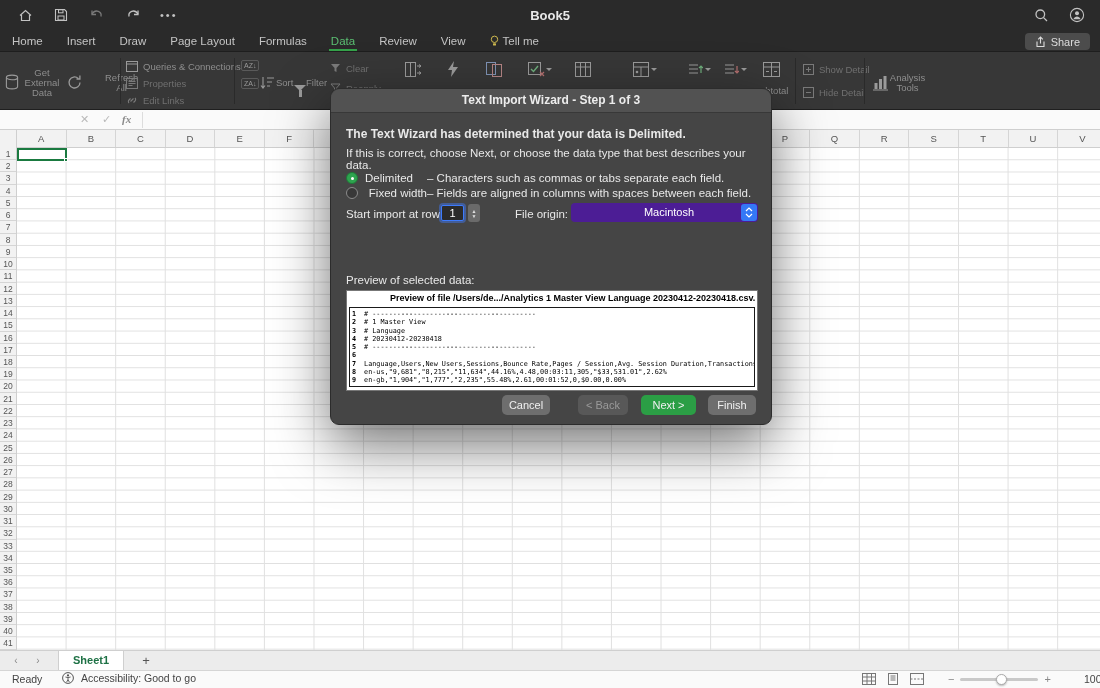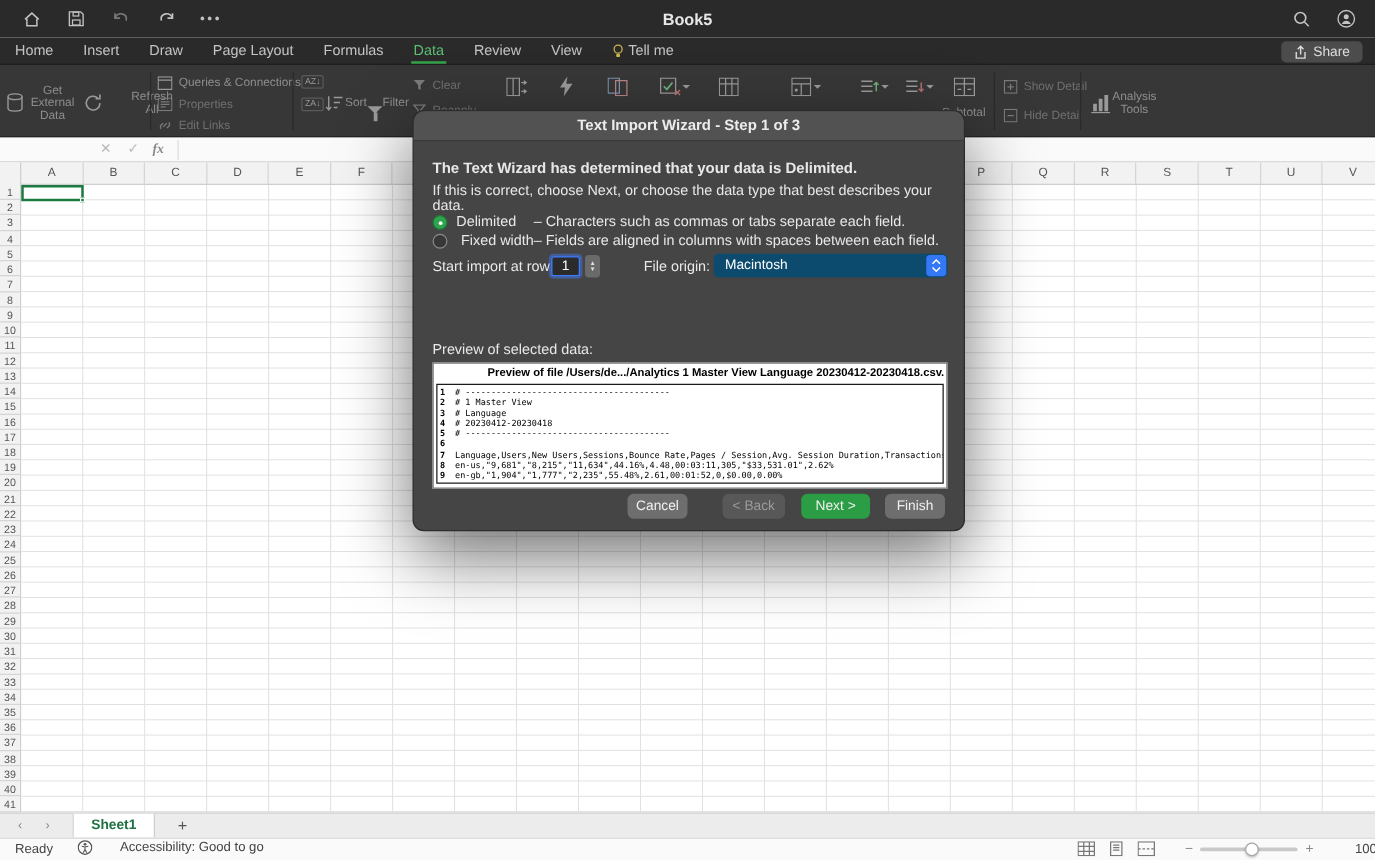--- a/index.html
+++ b/index.html
@@ -64,21 +64,21 @@
 
   
   .sheetbar { position:absolute; left:0; top:650px; width:1100px; height:20px; background:#ececec; border-top:1px solid #cfcfcf; display:flex; align-items:center; }
   .tab-nav { color:#8a8a8a; font-size:10px; margin-left:10px; width:12px; text-align:center; }
   .sheettab { margin-left:14px; height:20px; background:#fff; border-left:1px solid #cfcfcf; border-right:1px solid #cfcfcf; padding:0 14px; font-size:11px; font-weight:bold; color:#1e7145; line-height:19px; }
   .addsheet { margin-left:14px; color:#555; font-size:13px; width:16px; text-align:center; }
 
   
   .statusbar { position:absolute; left:0; top:670px; width:1100px; height:18px; background:#fafafa; border-top:1px solid #d5d5d5; font-size:10.5px; color:#444; }
   .sb-ready { position:absolute; left:12px; top:2px; }
-  .sb-access { position:absolute; left:62px; top:1px; display:flex; align-items:center; gap:22px; }
+  .sb-access { position:absolute; left:62px; top:1px; display:flex; align-items:center; gap:7px; }
   .sb-views { position:absolute; left:862px; top:2px; display:flex; gap:10px; }
   .sb-zoomwrap { position:absolute; left:948px; top:2px; display:flex; align-items:center; gap:6px; }
   .sb-track { position:relative; width:78px; height:3px; background:#c9c9c9; border-radius:2px; }
   .sb-knob { position:absolute; left:36px; top:-4px; width:11px; height:11px; border-radius:50%; background:#fff; border:1px solid #aaa; box-shadow:0 1px 2px rgba(0,0,0,.25); }
   .sb-zoom { position:absolute; left:1084px; top:2px; }
   .pm { color:#888; font-size:11px; }
 
   
   .dialog { position:absolute; left:330px; top:88px; width:442px; height:337px; background:#454545; border:1px solid #2c2c2c; border-radius:9px; box-shadow:0 20px 55px rgba(0,0,0,.55); z-index:50; color:#e8e8e8; }
   .dlg-titlebar { height:24px; background:#525252; border-bottom:1px solid #383838; border-radius:9px 9px 0 0; text-align:center; font-size:12px; font-weight:bold; color:#ececec; line-height:23px; }
@@ -87,21 +87,21 @@
   .radio-row { position:absolute; left:15px; display:flex; align-items:center; font-size:11.5px; }
   .radio { width:12px; height:12px; border-radius:50%; flex:none; margin-right:7px; }
   .radio.on { background:#2ea44f; border:1px solid #1f7a38; position:relative; }
   .radio.on::after { content:""; position:absolute; left:4px; top:4px; width:3px; height:3px; border-radius:50%; background:#fff; }
   .radio.off { background:#383838; border:1px solid #8a8a8a; }
   .radio-label { width:62px; flex:none; }
   .fieldrow-label { position:absolute; font-size:11.5px; }
   .numinput { position:absolute; left:110px; top:116px; width:23px; height:16px; background:#2b2b2b; border:1px solid #3d7bfd; box-shadow:0 0 0 2px rgba(61,123,253,.45); color:#fff; font-size:11px; text-align:center; border-radius:2px; padding:0; }
   .stepper { position:absolute; left:137px; top:115px; width:12px; height:18px; background:#6a6a6a; border-radius:3px; display:flex; flex-direction:column; align-items:center; justify-content:center; gap:1px; }
   .stepper span { font-size:5px; line-height:4px; color:#e0e0e0; }
-  .dropdown { position:absolute; left:240px; top:114px; width:187px; height:19px; background:#0c4a6e; border-radius:4px; font-size:11px; color:#fff; line-height:18px; padding-left:9px; }
+  .dropdown { position:absolute; left:240px; top:114px; width:187px; height:19px; background:#4c1d95; border-radius:4px; font-size:11px; color:#fff; line-height:18px; padding-left:9px;text-align:center; }
   .dd-btn { position:absolute; right:1px; top:1px; width:16px; height:17px; background:#3478f6; border-radius:3px; display:flex; flex-direction:column; align-items:center; justify-content:center; gap:1px; }
   .dd-btn svg { display:block; }
   .preview-heading { position:absolute; left:15px; top:185px; font-size:11.5px; }
   .previewbox { position:absolute; left:15px; top:201px; width:412px; height:101px; background:#fff; border:1px solid #777; }
   .pv-title { font-size:9px; font-weight:bold; color:#000; padding:2px 3px 1px 3px; white-space:nowrap; overflow:hidden;margin-left:40px; }
   .pv-inner { position:absolute; left:2px; right:2px; top:16px; bottom:3px; border:1px solid #1a1a1a; overflow:hidden; padding:2px 0 0 2px; }
   .pline { font-family:"DejaVu Sans Mono", monospace; font-size:6.8px; line-height:8.3px; color:#000; white-space:pre; }
   .pnum { font-weight:bold; display:inline-block; width:8px; }
   .dlg-btn { position:absolute; top:306px; height:20px; border:none; border-radius:5px; font-size:11px; color:#f0f0f0; font-family:"Liberation Sans", sans-serif; }
   .btn-cancel { left:171px; width:48px; background:#6e6e6e; }

